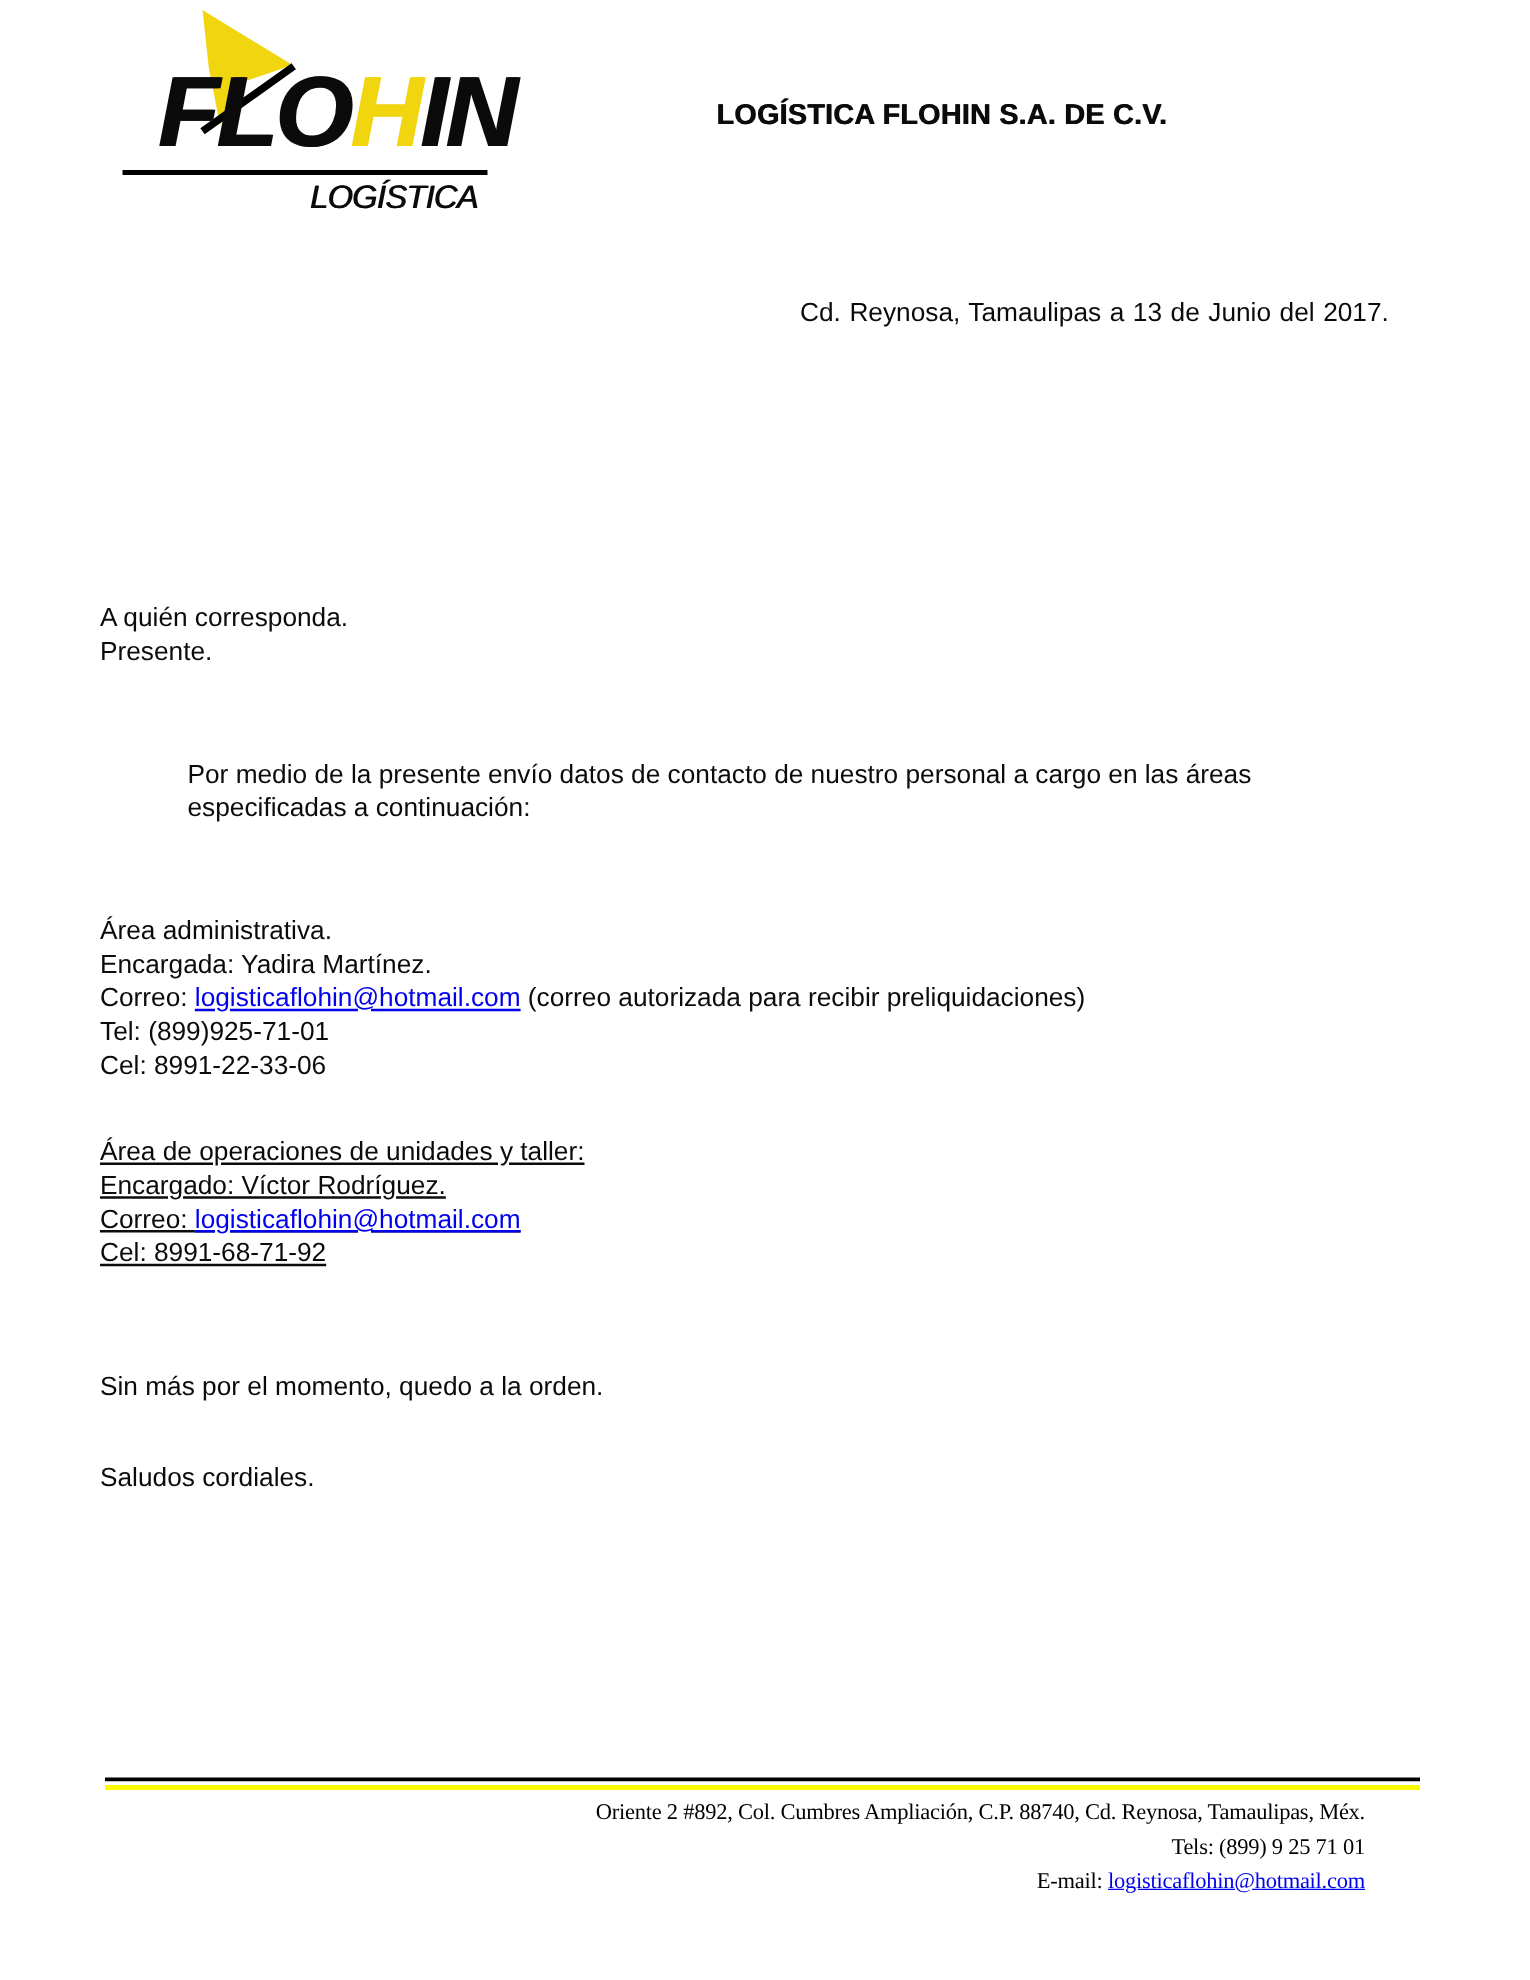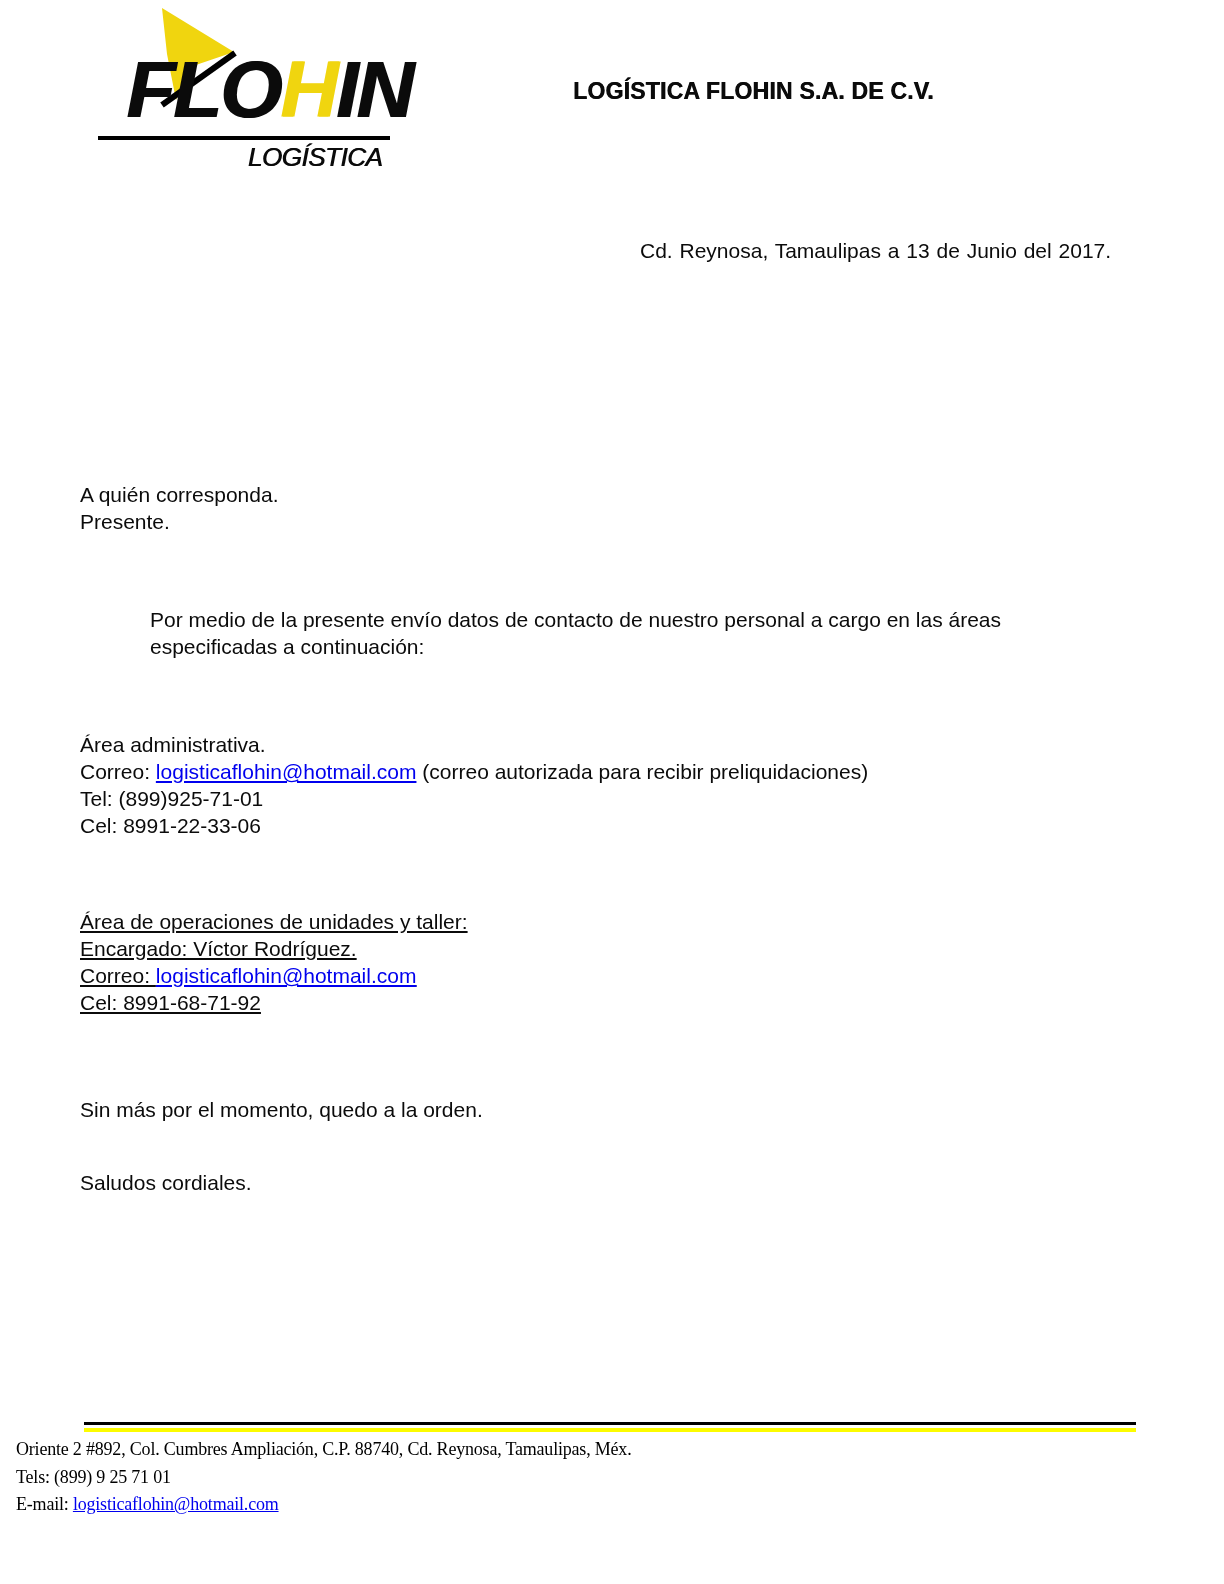--- a/index.html
+++ b/index.html
@@ -51,22 +51,22 @@
   .intro{position:absolute;left:150px;top:606px;width:900px;}
   .section-a{position:absolute;left:80px;top:731px;}
   .section-b{position:absolute;left:80px;top:908px;text-decoration:underline;}
   .closing-1{position:absolute;left:80px;top:1096px;}
   .closing-2{position:absolute;left:80px;top:1169px;}
   a.link{color:var(--link-blue);text-decoration:underline;cursor:pointer;}
   
   .footer-rule{position:absolute;left:84px;top:1422px;width:1052px;border-top:3px solid #000;}
   .footer-rule .yellow{height:4px;background:var(--rule-yellow);margin-top:3px;}
   .footer-text{
-    position:absolute;left:16px;top:1436px;width:1088px;
-    text-align:left;
+    position:absolute;left:4px;top:1436px;width:1088px;
+    text-align:right;
     font-family:"Liberation Serif", serif;
     font-size:18px;line-height:27.5px;letter-spacing:-0.2px;
     color:#000;
   }
 </style>
 </head>
 <body>
 
 <div class="page">
 
@@ -88,20 +88,21 @@
 
   <div class="txt salutation">
     <div>A quién corresponda.</div>
     <div>Presente.</div>
   </div>
 
   <div class="txt intro">Por medio de la presente envío datos de contacto de nuestro personal a cargo en las áreas especificadas a continuación:</div>
 
   <div class="txt section-a">
     <div>Área administrativa.</div>
+    <div>Encargada: Yadira Martínez.</div>
     <div><span>Correo: </span><a class="link">logisticaflohin@hotmail.com</a><span> (correo autorizada para recibir preliquidaciones)</span></div>
     <div>Tel: (899)925-71-01</div>
     <div>Cel: 8991-22-33-06</div>
   </div>
 
   <div class="txt section-b">
     <div>Área de operaciones de unidades y taller:</div>
     <div>Encargado: Víctor Rodríguez.</div>
     <div><span>Correo: </span><a class="link">logisticaflohin@hotmail.com</a><span></span></div>
     <div>Cel: 8991-68-71-92</div>

